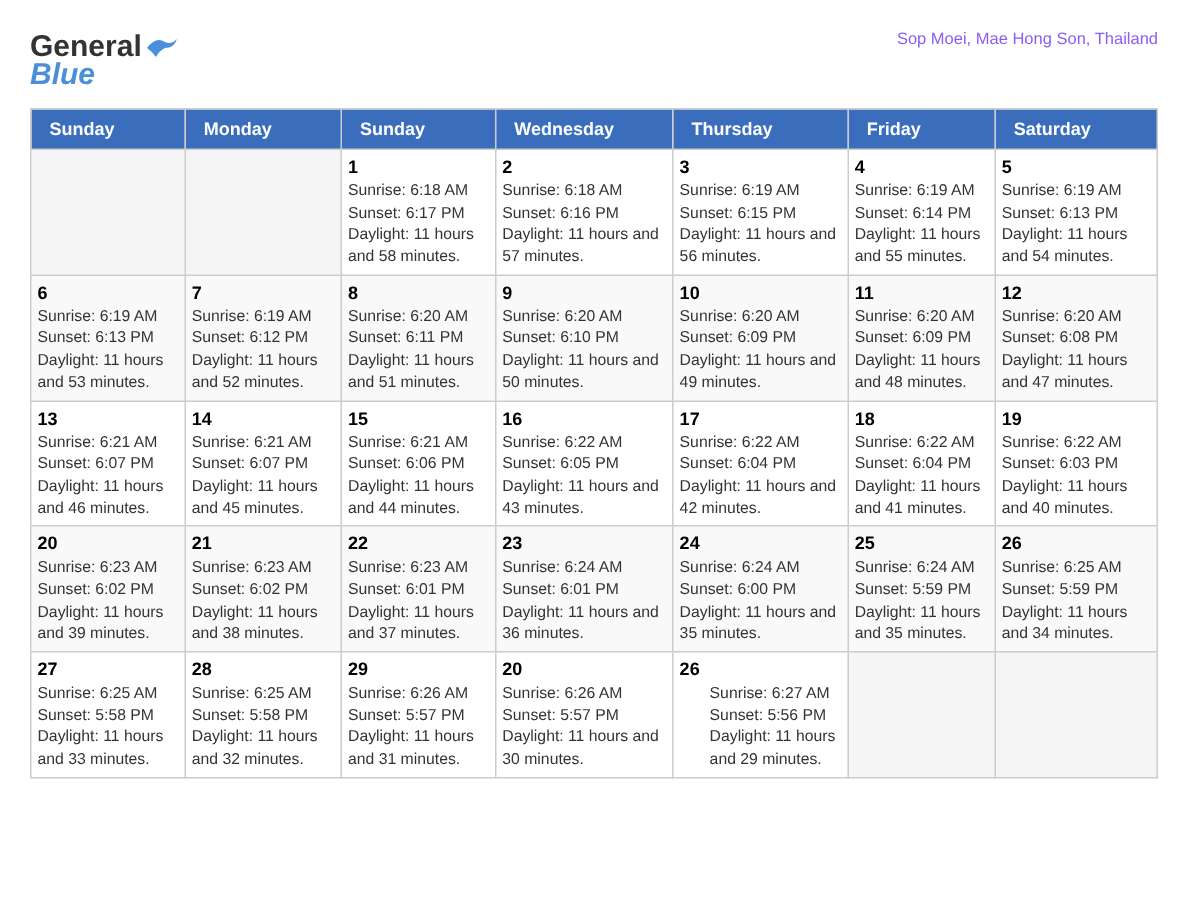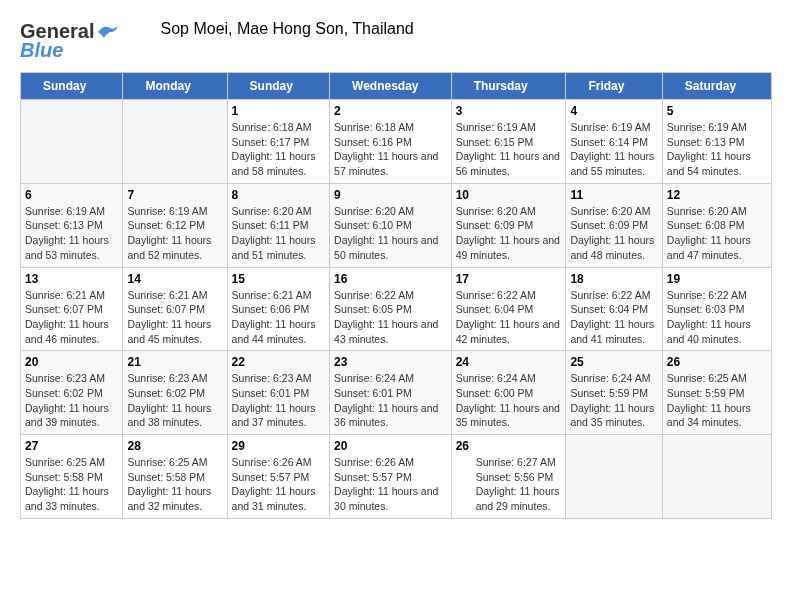--- a/index.html
+++ b/index.html
@@ -5,50 +5,51 @@
     * { box-sizing: border-box; margin: 0; padding: 0; }
     body {
       font-family: Arial, sans-serif;
       background: #fff;
       width: 792px;
       min-height: 612px;
       padding: 20px;
     }
     .header {
       display: flex;
+      justify-content: space-between;
       align-items: flex-start;
       margin-bottom: 10px;
       gap: 42px;
     }
     .logo {
       display: flex;
       flex-direction: column;
       align-items: flex-start;
     }
     .title-section {
       text-align: right;
     }
     .month-title {
       font-size: 36px;
       font-weight: bold;
       color: #333;
     }
     .location-title {
-      font-size: 16px;
-      color: #000000;
+      font-size: 11px;
+      color: #8b5cf6;
     }
     .calendar {
       width: 100%;
       border-collapse: collapse;
       font-size: 11px;
     }
     .calendar thead th {
       background-color: #3a6ebc;
       color: #fff;
-      padding: 6px 22px;
+      padding: 6px 12px;
       text-align: left;
       font-size: 12px;
       border: 1px solid #ccc;
     }
     .calendar tbody td {
       border: 1px solid #ccc;
       padding: 4px;
       vertical-align: top;
       min-height: 80px;
       height: 80px;

